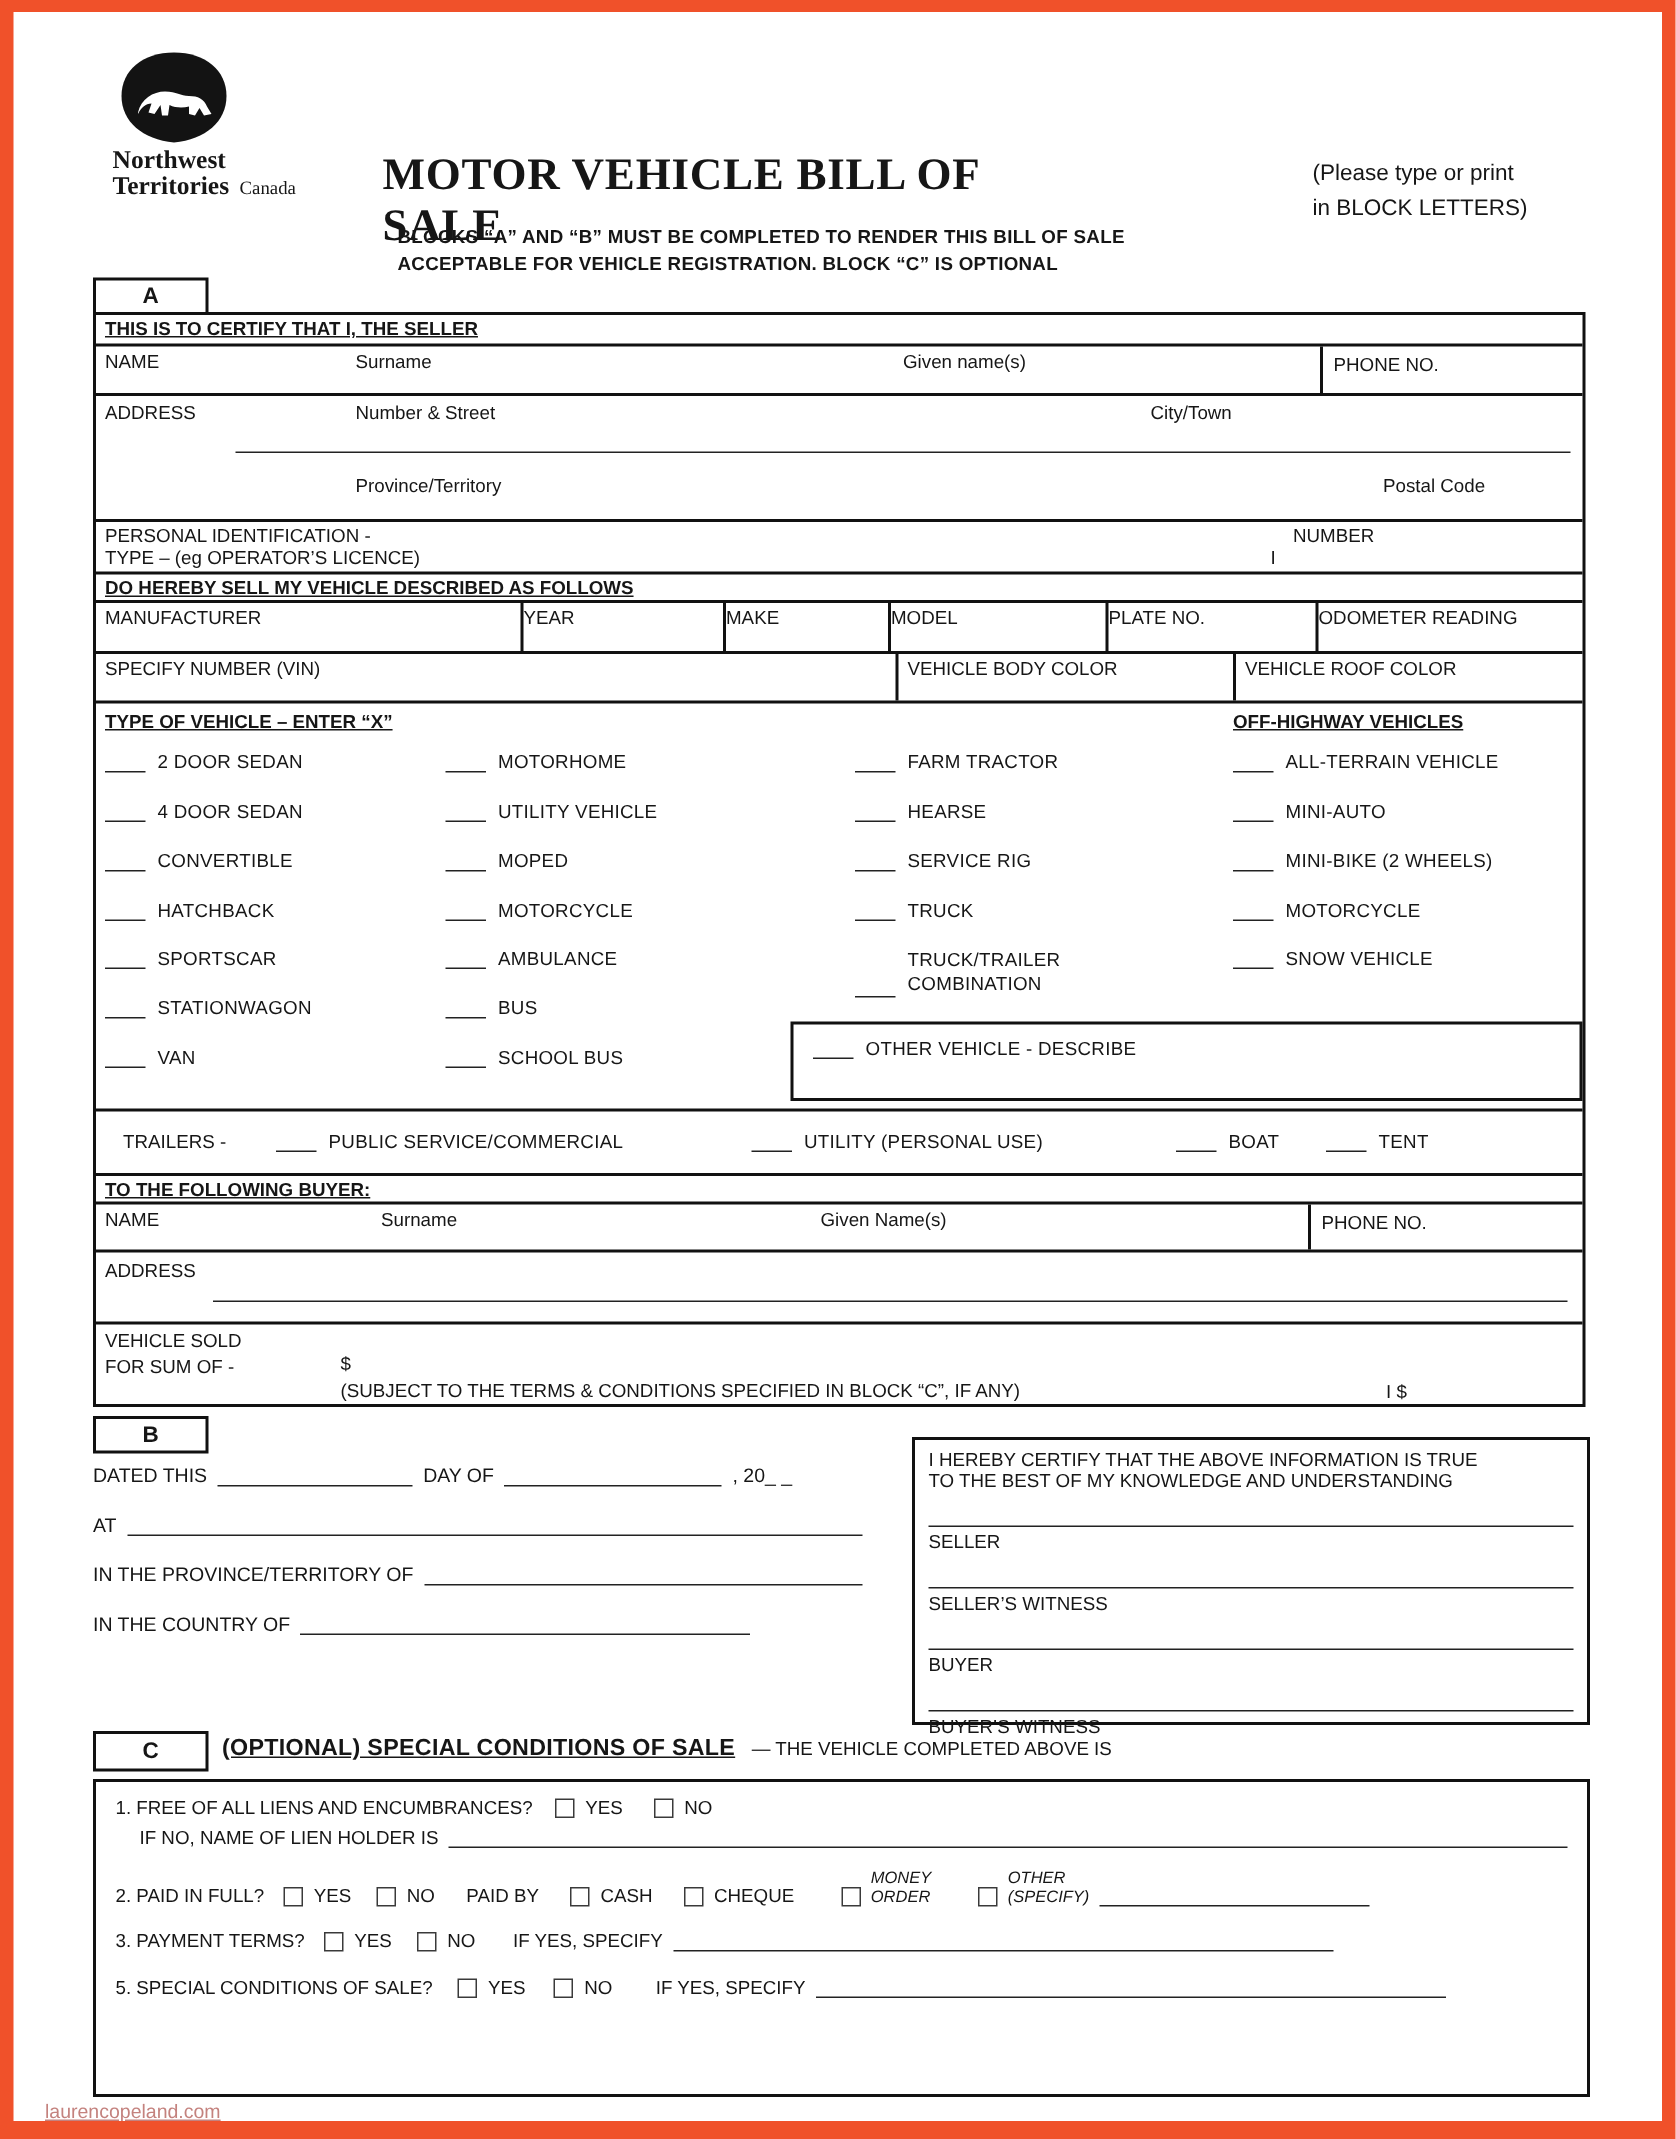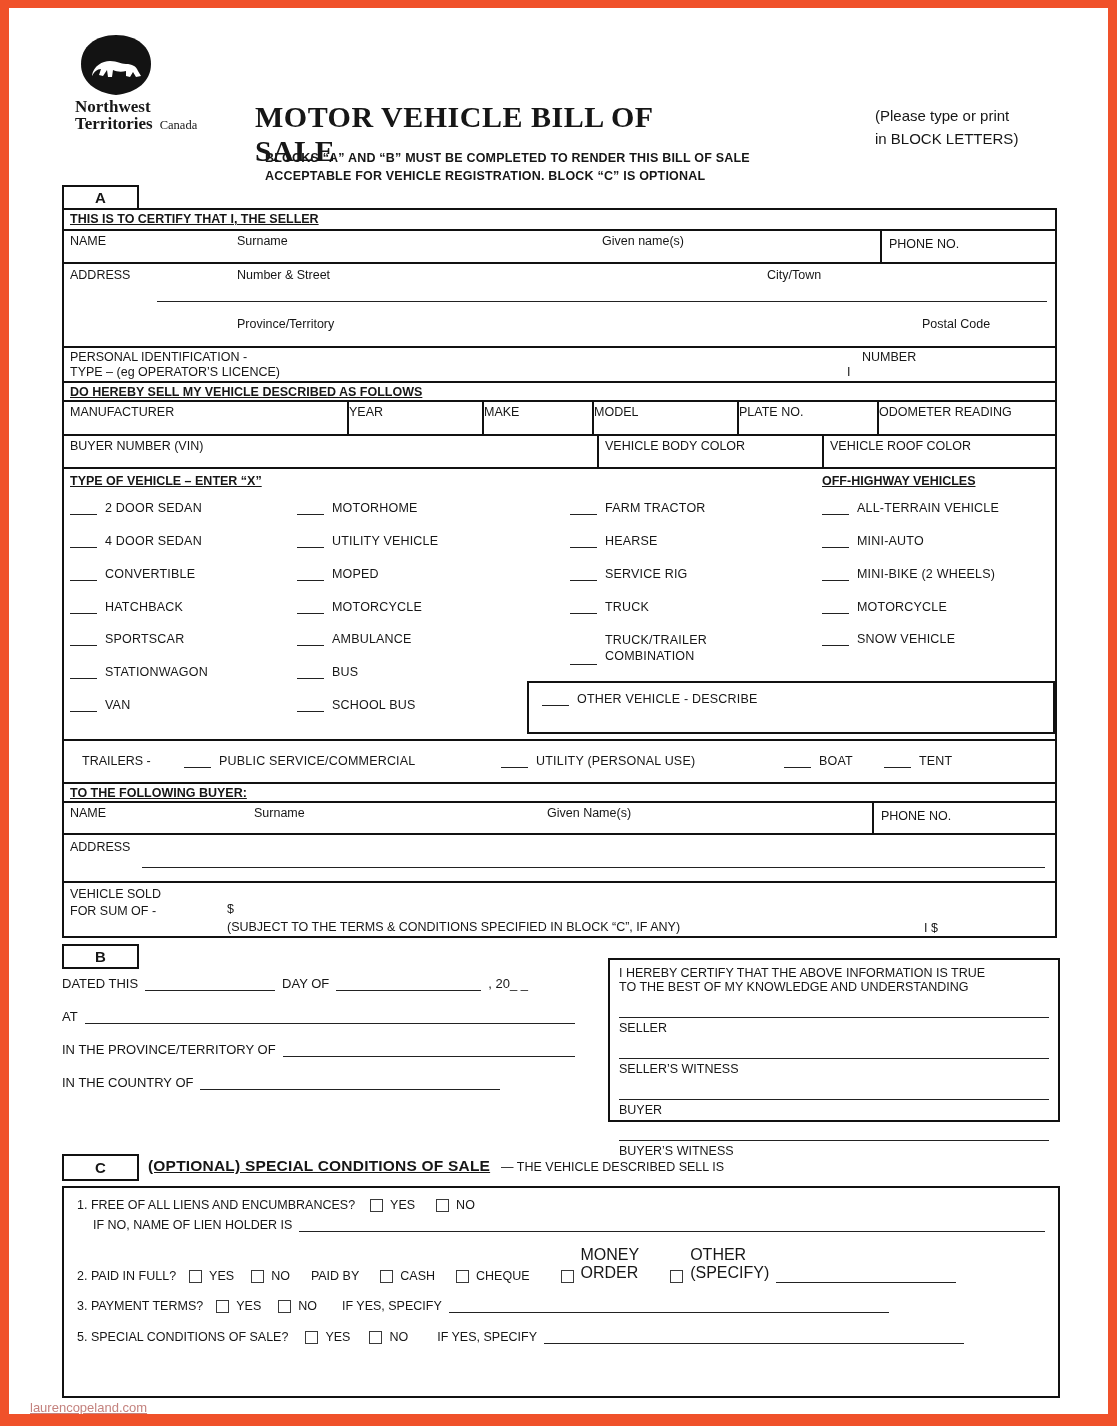--- a/index.html
+++ b/index.html
@@ -40,21 +40,21 @@
 
   .certbox { border:2px solid #111; padding:6px 9px; }
   .sig { margin-top:14px; }
   .sigline { border-bottom:1px solid #222; height:10px; margin-bottom:3px; }
 
   .cheading { font-weight:bold; font-size:15.5px; text-decoration:underline; letter-spacing:.2px; }
   .cbox { border:2px solid #111; padding:10px 13px 16px 13px; font-size:12.5px; }
   .crow { display:flex; align-items:flex-end; gap:7px; }
   .cb { width:13px; height:13px; border:1.5px solid #3a3a3a; background:#fff; flex:0 0 auto; }
   .cline { border-bottom:1px solid #222; height:13px; flex:1; }
-  .stack { font-size:16px; line-height:1.15; }
+  .stack { font-size:11px; line-height:1.15;font-style:italic; }
 
   .footer-link { font-size:13px; color:#c4827e; text-decoration:underline; }
 </style>
 </head>
 <body>
 
 <div class="page">
 
   <svg class="abs" style="left:70px;top:26px" width="74" height="62" viewBox="0 0 74 62">
     <path d="M37,1 C58,1 72,13 72,30 C72,47 58,59 37,61 C16,59 2,47 2,30 C2,13 16,1 37,1 Z" fill="#131313"></path>
@@ -123,21 +123,21 @@
     <div class="row" style="height:34px;display:flex">
       <div class="ccell first lbl" style="width:283px"><span>MANUFACTURER</span></div>
       <div class="ccell lbl" style="width:135px"><span>YEAR</span></div>
       <div class="ccell lbl" style="width:110px"><span>MAKE</span></div>
       <div class="ccell lbl" style="width:145px"><span>MODEL</span></div>
       <div class="ccell lbl" style="width:140px"><span>PLATE NO.</span></div>
       <div class="ccell lbl" style="flex:1"><span>ODOMETER READING</span></div>
     </div>
 
     <div class="row" style="height:33px;display:flex">
-      <div class="ccell first lbl" style="width:533px"><span>BUYER NUMBER (VIN)</span></div>
+      <div class="ccell first lbl" style="width:533px"><span>SPECIFY NUMBER (VIN)</span></div>
       <div class="ccell lbl" style="width:225px;text-align:left;padding-left:6px"><span>VEHICLE BODY COLOR</span></div>
       <div class="ccell lbl" style="flex:1;text-align:left;padding-left:6px"><span>VEHICLE ROOF COLOR</span></div>
     </div>
 
     <div class="row" style="height:272px">
       <span class="abs lbl b u" style="left:6px;top:5px">TYPE OF VEHICLE – ENTER “X”</span>
       <span class="abs lbl b u" style="left:758px;top:5px">OFF-HIGHWAY VEHICLES</span>
 
       <div class="xgroup" style="left:6px;top:32px">
           <span class="xline"></span>
@@ -311,21 +311,21 @@
     <div class="brow" style="margin-top:18px;width:513px">
       <span>IN THE PROVINCE/TERRITORY OF</span>
       <span class="bline grow"></span>
     </div>
     <div class="brow" style="margin-top:18px;width:438px">
       <span>IN THE COUNTRY OF</span>
       <span class="bline grow"></span>
     </div>
   </div>
 
-  <div class="abs certbox" style="left:599px;top:950px;width:452px;height:164px">
+  <div class="abs certbox" style="left:599px;top:950px;width:452px;height:192px">
     <div class="lbl">I HEREBY CERTIFY THAT THE ABOVE INFORMATION IS TRUE</div>
     <div class="lbl">TO THE BEST OF MY KNOWLEDGE AND  UNDERSTANDING</div>
     <div class="sig">
       <div class="sigline"></div>
       <div class="lbl">SELLER</div>
     </div>
     <div class="sig">
       <div class="sigline"></div>
       <div class="lbl">SELLER’S WITNESS</div>
     </div>
@@ -336,21 +336,21 @@
     <div class="sig">
       <div class="sigline"></div>
       <div class="lbl">BUYER’S WITNESS</div>
     </div>
   </div>
 
   <div class="abs blockletter" style="left:53px;top:1146px;height:27px;line-height:23px">C</div>
 
   <div class="abs" style="left:139px;top:1149px;display:flex;align-items:baseline;gap:11px">
     <span class="cheading">(OPTIONAL) SPECIAL CONDITIONS OF SALE</span>
-    <span class="lbl">—  THE VEHICLE DESCRIBED SELL IS</span>
+    <span class="lbl">—  THE VEHICLE COMPLETED ABOVE IS</span>
   </div>
 
   <div class="abs cbox" style="left:53px;top:1178px;width:998px;height:212px">
 
     <div class="crow">
       <span>1.  FREE OF ALL LIENS AND ENCUMBRANCES?</span>
       <span class="cb" style="margin-left:8px"></span>
       <span>YES</span>
       <span class="cb" style="margin-left:14px"></span>
       <span>NO</span>

